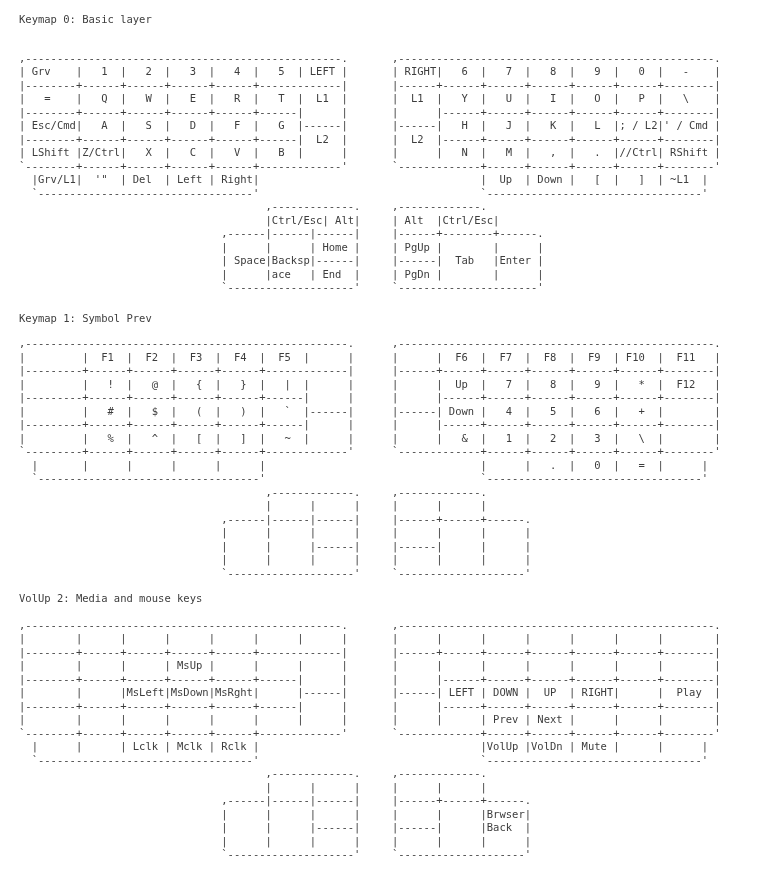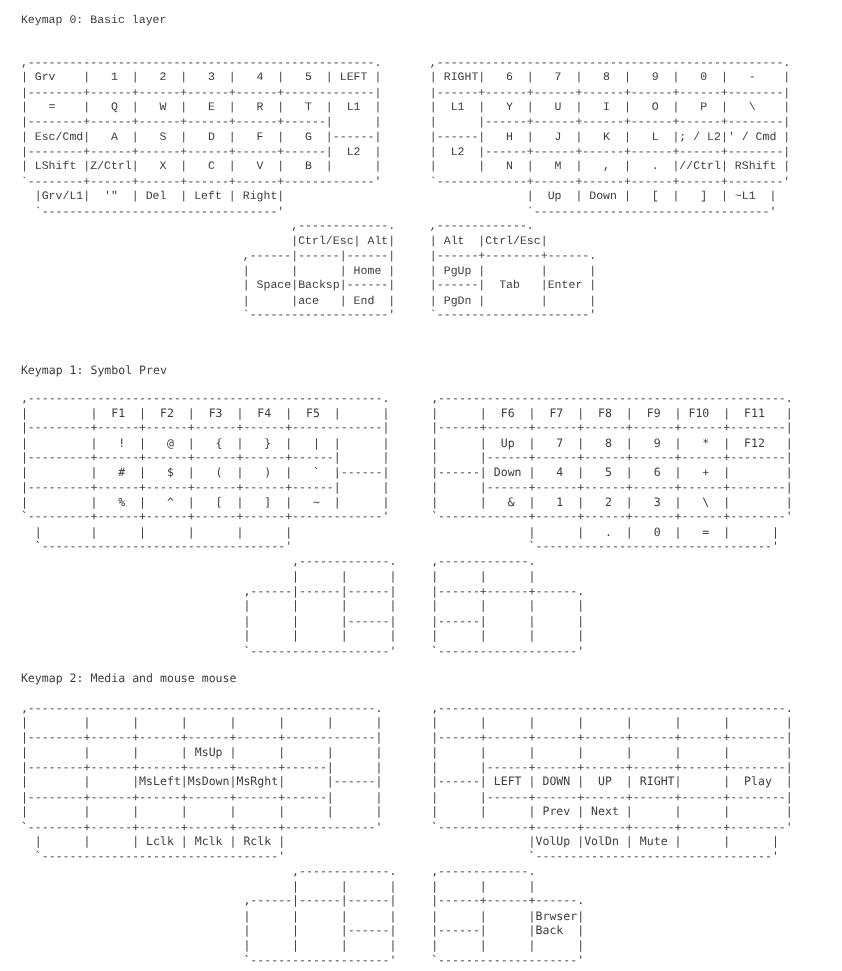--- a/index.html
+++ b/index.html
@@ -17,21 +17,21 @@
   }
   .keymap-title { white-space: pre; }
   pre.art {
     margin: 0;
     font-family: inherit;
     font-size: inherit;
     line-height: inherit;
     white-space: pre;
   }
   .s0 .art { margin-top: 25px; }
-  .s0 { margin-bottom: 36px; font-family: Liberation Mono, monospace; }
+  .s0 { margin-bottom: 17px; }
   .s1 .art { margin-top: 12px; }
   .s1 { margin-bottom: 12px; }
   .s2 .art { margin-top: 13px; }
 </style>
 </head>
 <body>
 
 <div class="doc">
 
   <div class="section s0">
@@ -72,21 +72,21 @@
                                        ,-------------.     ,-------------.
                                        |      |      |     |      |      |
                                 ,------|------|------|     |------+------+------.
                                 |      |      |      |     |      |      |      |
                                 |      |      |------|     |------|      |      |
                                 |      |      |      |     |      |      |      |
                                 `--------------------'     `--------------------'</pre>
   </div>
 
   <div class="section s2">
-    <div class="keymap-title">Keymap 2: Media and mouse mouse</div>
+    <div class="keymap-title">VolUp 2: Media and mouse keys</div>
     <pre class="art">,--------------------------------------------------.       ,--------------------------------------------------.
 |        |      |      |      |      |      |      |       |      |      |      |      |      |      |        |
 |--------+------+------+------+------+-------------|       |------+------+------+------+------+------+--------|
 |        |      |      | MsUp |      |      |      |       |      |      |      |      |      |      |        |
 |--------+------+------+------+------+------|      |       |      |------+------+------+------+------+--------|
 |        |      |MsLeft|MsDown|MsRght|      |------|       |------| LEFT | DOWN |  UP  | RIGHT|      |  Play  |
 |--------+------+------+------+------+------|      |       |      |------+------+------+------+------+--------|
 |        |      |      |      |      |      |      |       |      |      | Prev | Next |      |      |        |
 `--------+------+------+------+------+-------------'       `-------------+------+------+------+------+--------'
   |      |      | Lclk | Mclk | Rclk |                                   |VolUp |VolDn | Mute |      |      |

